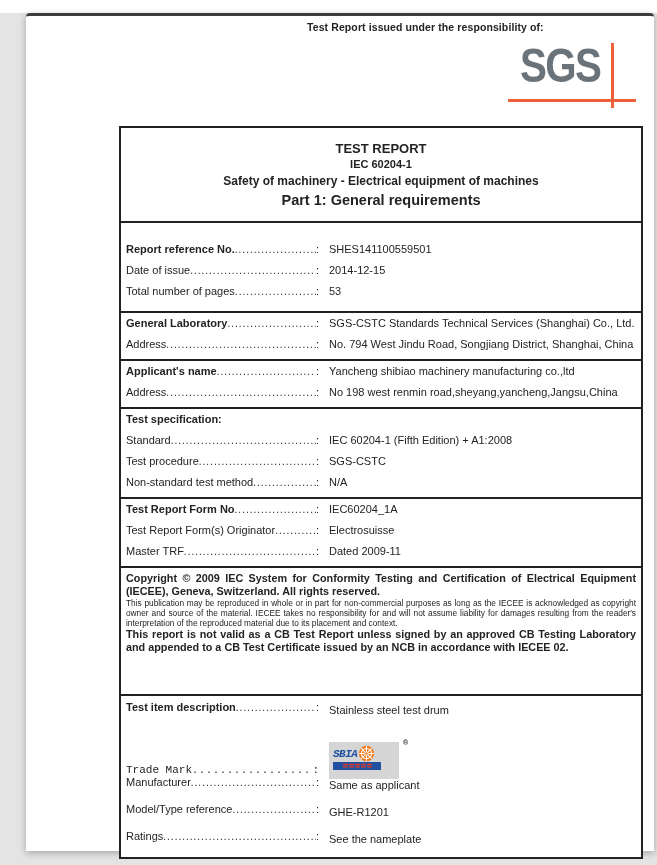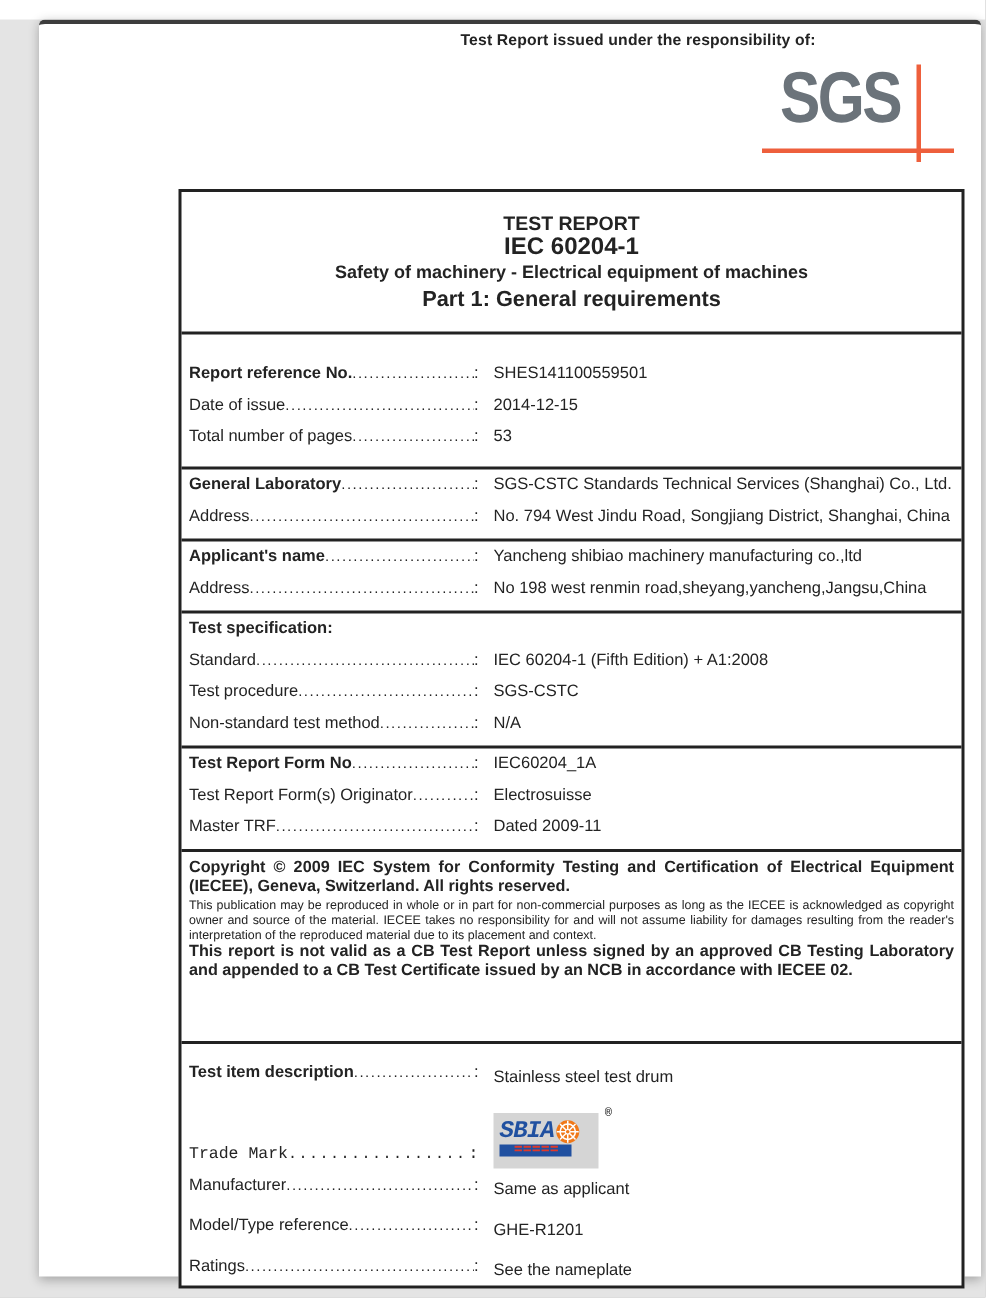--- a/index.html
+++ b/index.html
@@ -14,51 +14,51 @@
   .resp-text { position:absolute; left:281px; top:5px; font-size:10.5px; font-weight:bold; letter-spacing:0.1px; }
   .sgs-text { position:absolute; left:494px; top:26px; font-size:48px; line-height:48px; font-weight:bold;
               color:#6b737a; letter-spacing:-2px; transform:scaleX(0.84); transform-origin:left top; }
   .sgs-underline { position:absolute; left:482px; top:83px; width:128px; height:2.5px; background:#ee5f3c; }
   .sgs-vline { position:absolute; left:585px; top:27px; width:2.5px; height:65px; background:#ee5f3c; }
   
   .doc-table { position:absolute; left:93px; top:110px; width:524px; border:2px solid #222222; background:#ffffff; }
   .sec { border-top:2px solid #222222; padding-left:5px; padding-right:5px; }
   .sec.title-block { border-top:none; text-align:center; min-height:93px; padding-top:13px; }
   .t1 { font-size:13px;   font-weight:bold; line-height:16px; }
-  .t2 { font-size:16px; font-weight:bold; line-height:15px; }
+  .t2 { font-size:11px; font-weight:bold; line-height:15px; }
   .t3 { font-size:12px; font-weight:bold; line-height:19px; }
   .t4 { font-size:14.5px; font-weight:bold; line-height:18px; }
   .st0 { min-height:90px; padding-top:20px; }
   .st1 { min-height:47px; padding-top:4px; }
   .st2 { min-height:45px; padding-top:4px; }
   .st3 { min-height:88px; padding-top:4px; }
   .st4 { min-height:64px; padding-top:4px; }
   .sb0 { min-height:158px; padding-top:5px; }
   .row { display:flex; align-items:baseline; height:21px; font-size:11px; }
-  .sb0 .row { height:27px;align-items:center; }
+  .sb0 .row { height:27px; }
   .sb0 .row.row-tm { height:48px; align-items:flex-end;font-family:Liberation Mono, monospace; }
   .labelcell { display:flex; align-items:baseline; width:193px; flex:none; min-width:0; }
   .lbl { white-space:nowrap; }
   .lbl.b { font-weight:bold; }
   .dots { flex:1 1 auto; min-width:0; overflow:hidden; white-space:nowrap; font-size:10px; letter-spacing:1px; }
   .dots::after { content:"......................................................................................"; }
   .colon::after { content:":"; }
   .val { flex:1; padding-left:10px; white-space:nowrap; }
   .sb0 .val { position:relative; top:3px; }
   
   .sec.cp { min-height:128px; padding-top:4px; }
   .cp p { text-align:justify; }
   .cp .c-bold { font-size:10.8px; font-weight:bold; line-height:13px; }
   .cp .c-small { font-size:8.3px; line-height:10px; }
   .cp .c-norm { font-size:10.8px; line-height:13px; }
   
   .tm-wrap { position:relative; display:inline-block; margin-top:2px; }
   .tm-box { display:inline-block; width:70px; height:37px; background:#d5d5d5; padding:3px 4px 2px 4px; }
   .tm-top { display:flex; align-items:center; }
-  .tm-sbia { font-size:16px; font-weight:bold; font-style:italic; color:#2050a0; letter-spacing:-0.5px; }
+  .tm-sbia { font-size:11px; font-weight:bold; font-style:italic; color:#2050a0; letter-spacing:-0.5px; }
   .tm-wheel { margin-left:1px; flex:none; }
   .tm-bar { display:block; width:48px; height:8px; background:#2050a0; color:#e0392a; font-size:7px;
             line-height:8px; overflow:hidden; letter-spacing:-1px; text-align:center; }
   .tm-reg { position:absolute; right:-9px; top:-4px; font-size:8px; color:#111; }
 </style>
 </head>
 <body>
 
 <div class="stage">
   <div class="top-strip"></div>

